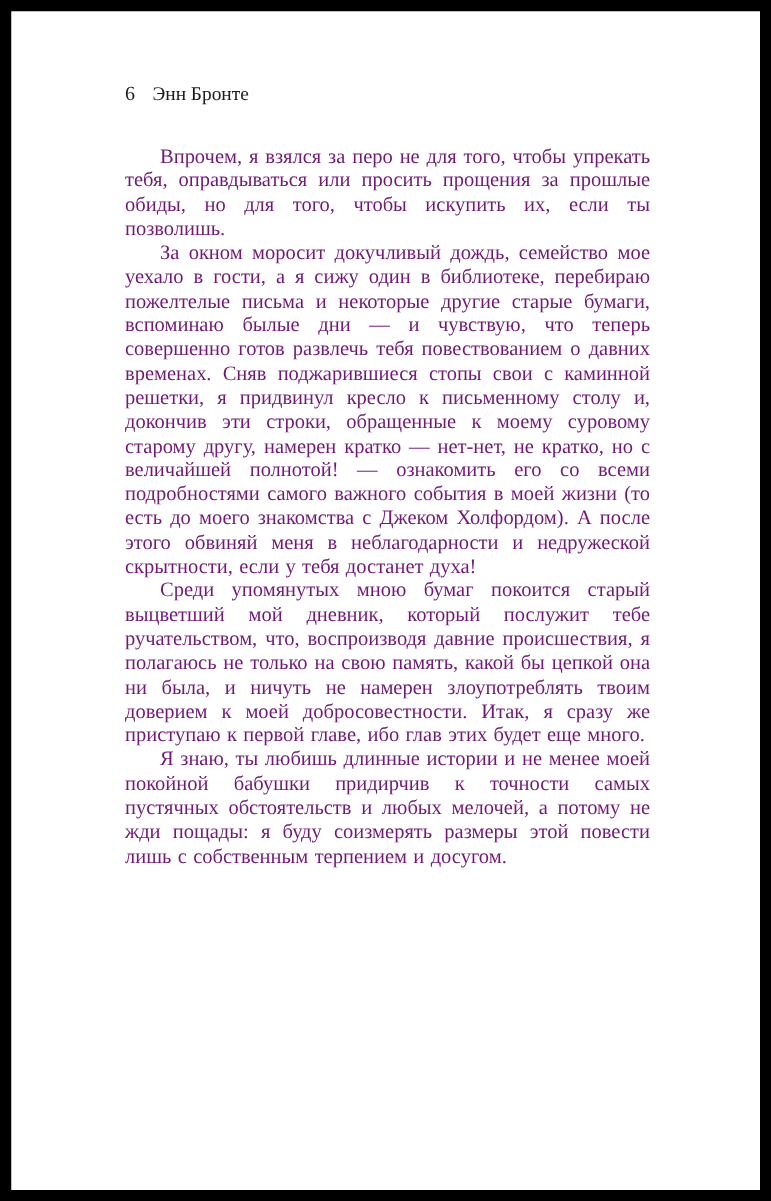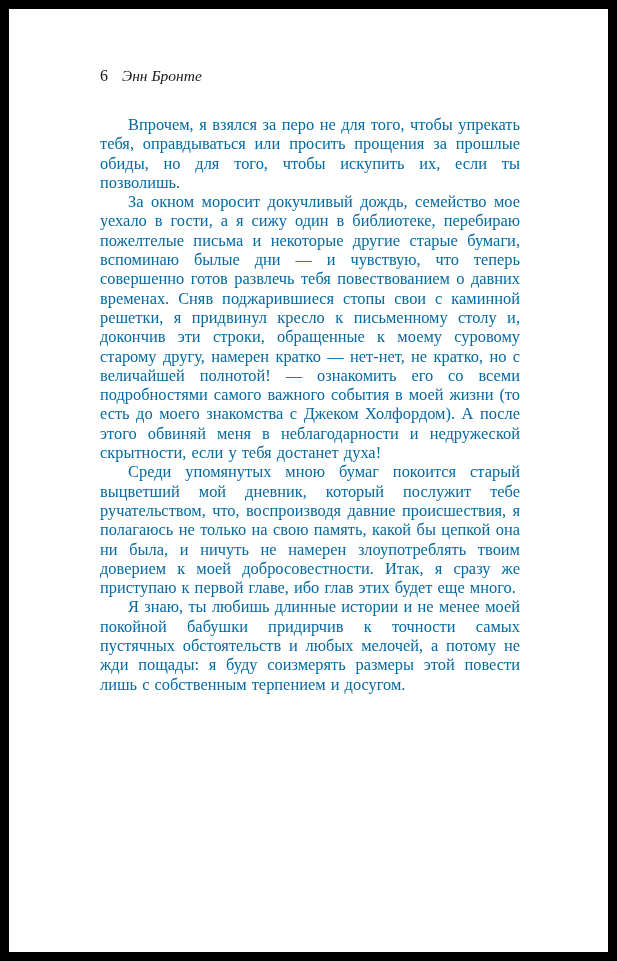--- a/index.html
+++ b/index.html
@@ -35,25 +35,24 @@
     gap: 14px;
     color: #1a1a1a;
     font-size: 15.5px;
     margin-bottom: 30px;
   }
   .page-number {
     font-style: normal;
     font-size: 16px;
   }
   .running-author {
-    font-style: italic;
     font-size: 15.5px;
   }
   .body-text {
-    color: #0369a1;
+    color: #701a75;
     font-size: 16.4px;
     line-height: 19.3px;
     text-align: justify;
     text-justify: inter-word;
   }
   .body-text p {
     margin: 0;
     padding: 0;
     text-indent: 28px;
     word-spacing: 1px;

